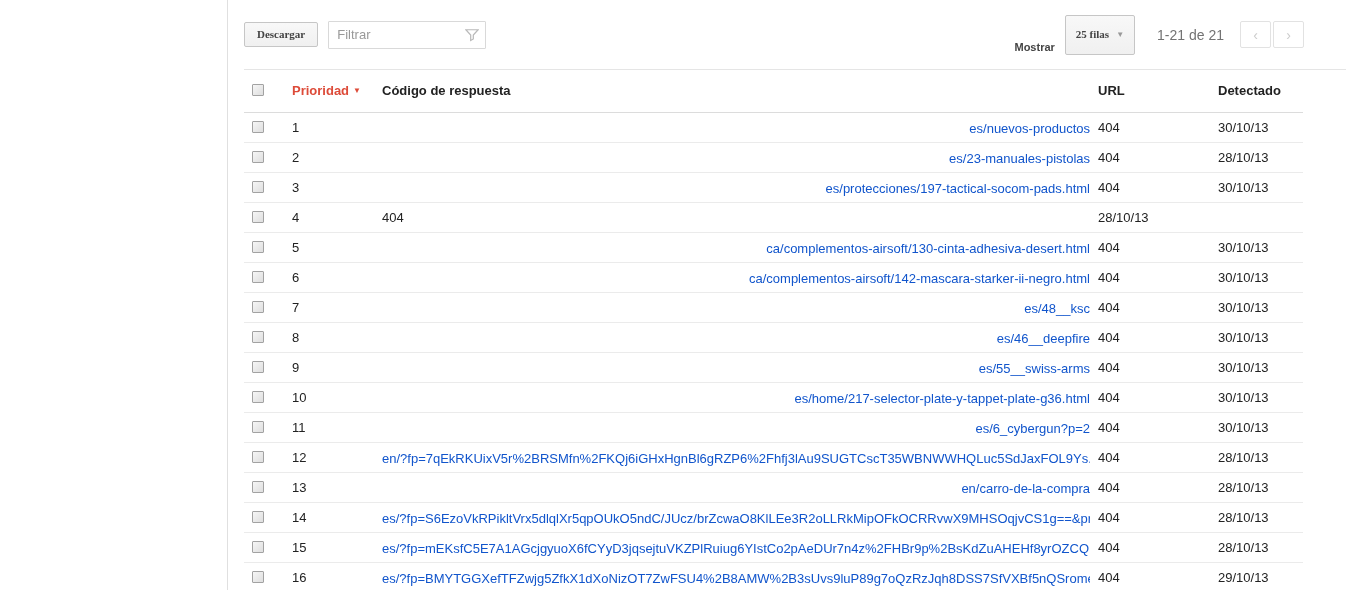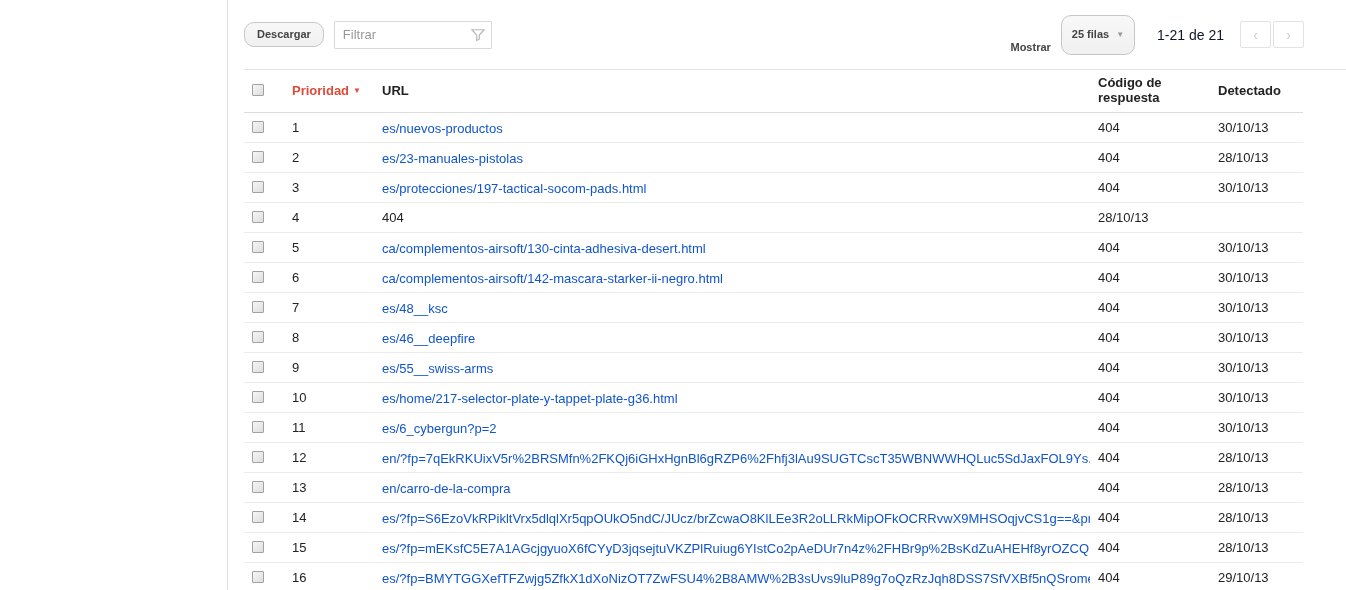--- a/index.html
+++ b/index.html
@@ -7,54 +7,54 @@
               font-family:"Liberation Sans", sans-serif; }
   .sidebar { position:absolute; left:0; top:0; width:228px; height:590px;
              background:#fff; border-right:1px solid #e0e0e0; }
   .content { margin-left:229px; padding-left:15px; }
 
   
   .toolbar { display:flex; align-items:center; height:70px;
              border-bottom:1px solid #e5e5e5; padding-right:42px; }
   .btn { display:inline-block; font-size:11px; font-weight:bold; color:#444;
          background:linear-gradient(#f8f8f8,#f0f0f0); border:1px solid #c6c6c6;
-         border-radius:10px; padding:0 12px; height:25px; line-height:23px;
-         cursor:pointer; white-space:nowrap; }
+         border-radius:2px; padding:0 12px; height:25px; line-height:23px;
+         cursor:pointer; white-space:nowrap;font-family:Liberation Serif, serif; }
   .btn-solved { background:var(--solved-bg,#e8968b); border:1px solid var(--solved-bg,#e8968b);
                 color:#fff; height:28px; line-height:28px; padding:0 16px;
                 margin-left:11px; letter-spacing:.2px; }
   .filter-wrap { position:relative; margin-left:10px; }
   .filter-input { width:158px; height:28px; border:1px solid #d9d9d9; border-radius:1px;
                   font-size:13px; color:#c2410c; padding:0 28px 0 8px;
                   font-family:"Liberation Sans", sans-serif; }
   .filter-input::placeholder { color:#999; }
   .funnel { position:absolute; right:7px; top:7px; width:14px; height:14px; }
   .spacer { flex:1; }
   .show-label { font-size:11px; font-weight:bold; color:#444; margin-right:10px;margin-top:24px; }
   .rows-btn { height:40px; line-height:26px; padding:0 10px; }
   .rows-btn .caret { display:inline-block; margin-left:7px; color:#999; font-size:8px;
                      vertical-align:1px; }
-  .page-range { font-size:14px; color:#0f172a; margin:0 14px 0 22px; white-space:nowrap; }
+  .page-range { font-size:14px; color:#737373; margin:0 14px 0 22px; white-space:nowrap; }
   .pager { display:flex; }
   .pager-btn { width:31px; height:27px; border:1px solid #e2e2e2; border-radius:2px;
                background:#fff; display:flex; align-items:center; justify-content:center;
                color:#ccc; font-size:14px; margin-left:2px; cursor:default; }
 
   
   .tbl { width:1059px; }
   .thead, .trow { display:grid; grid-template-columns:40px 90px auto 120px 93px;
                   align-items:center; }
   .thead { height:43px; border-bottom:1px solid #dcdcdc; }
   .trow  { height:30px; border-bottom:1px solid #ebebeb; }
   .cell  { padding-left:8px; overflow:hidden; }
   .th { font-size:13px; font-weight:bold; color:#222; line-height:1.15; }
   .th-priority { color:var(--accent-red,#dd4b39); cursor:pointer; }
   .th-priority .sort-caret { font-size:8px; vertical-align:2px; margin-left:4px; }
   .c-num, .c-code, .c-date { font-size:13px; color:#222; }
-  .c-url { white-space:nowrap; }
+  .c-url { white-space:nowrap;text-align:right; }
   .url-link { font-size:13px; color:var(--link-blue,#1155cc); text-decoration:none; }
   .checkbox { display:inline-block; width:12px; height:12px; border:1px solid #a2a2a2;
               border-radius:1px; background:linear-gradient(135deg,#f6f6f6,#dedede);
               cursor:pointer; }
 </style>
 </head>
 <body>
 
 <div class="sidebar"></div>
 
@@ -81,22 +81,22 @@
   </div>
 
   <div class="tbl">
     <div class="thead">
       <div class="cell">
         <span class="checkbox"></span>
       </div>
       <div class="cell th th-priority">
         <span>Prioridad</span><span class="sort-caret">▼</span>
       </div>
+      <div class="cell th">Código de respuesta</div>
       <div class="cell th">URL</div>
-      <div class="cell th">Código de respuesta</div>
       <div class="cell th">Detectado</div>
     </div>
     <div id="tbody">
   <div class="trow">
     <div class="cell">
       <span class="checkbox"></span>
     </div>
     <div class="cell c-num">1</div>
     <div class="cell c-url">
       <a class="url-link" href="#">es/nuevos-productos</a>

